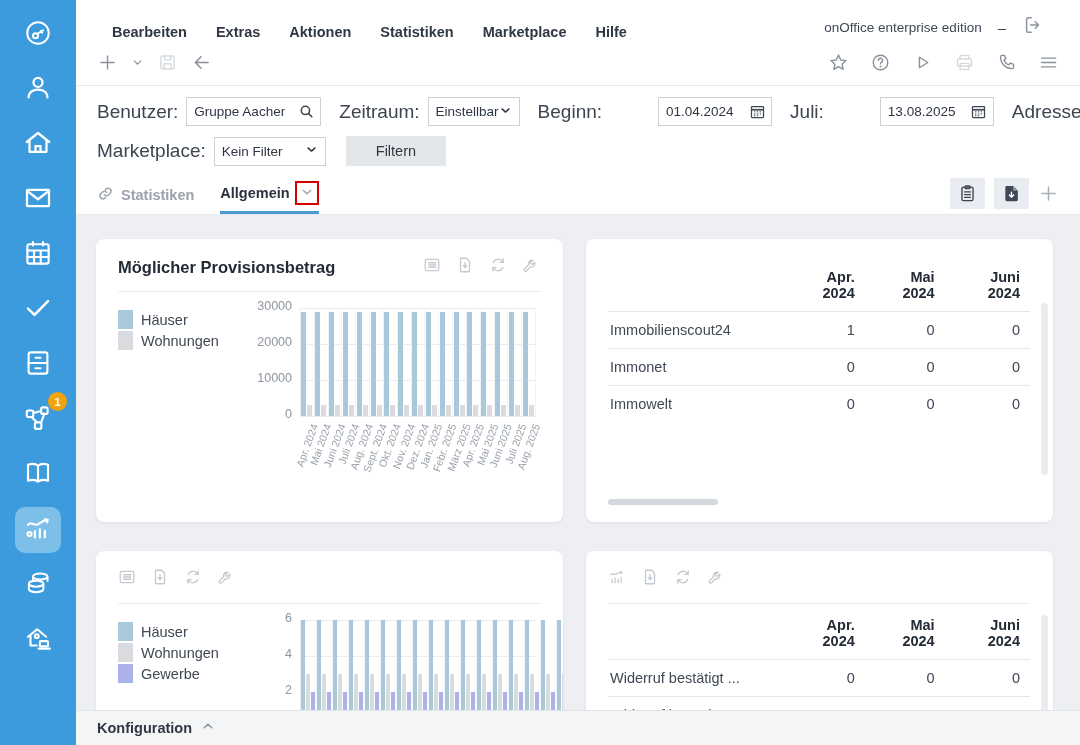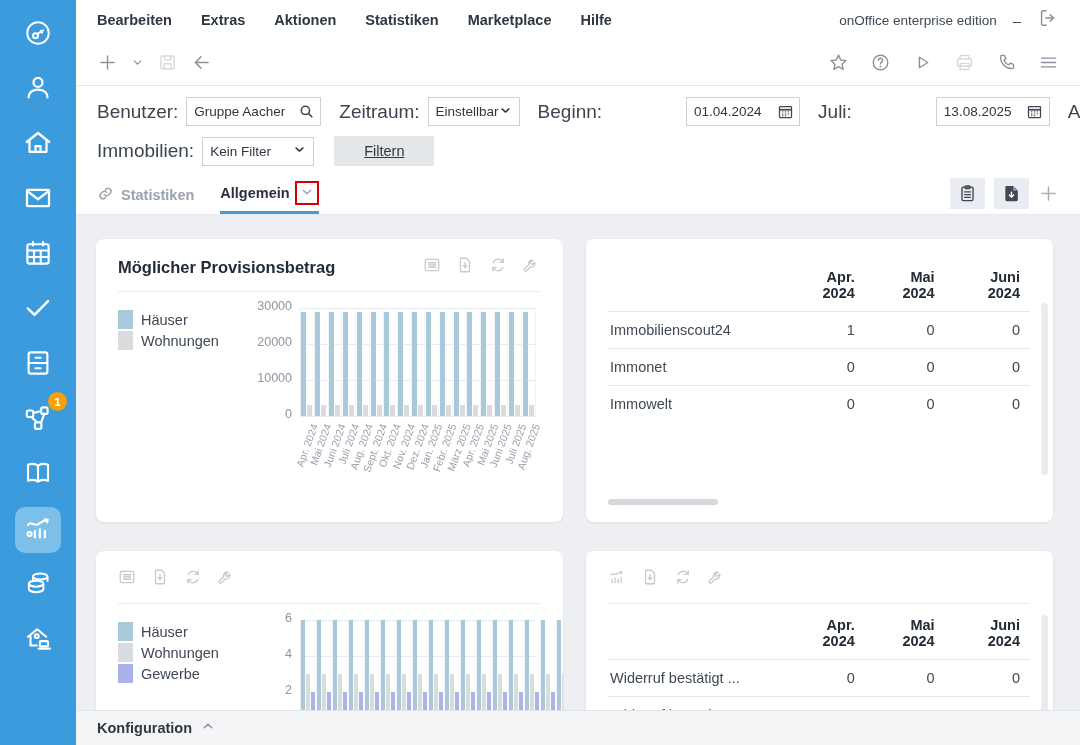--- a/index.html
+++ b/index.html
@@ -9,21 +9,21 @@
   
   .sidebar { width:76px; background:#3b9bdd; display:flex; flex-direction:column; align-items:center; padding-top:12px; flex-shrink:0; }
   .side-item { width:46px; height:46px; display:flex; align-items:center; justify-content:center; border-radius:10px; position:relative; margin-bottom:9px; color:#fff; cursor:pointer; }
   .side-item.active { background:#7cc0ea; }
   .side-item svg { width:30px; height:30px; }
   .badge { position:absolute; top:-5px; right:-6px; background:#f2a20d; color:#fff; min-width:19px; height:19px; border-radius:10px; font-size:11.5px; font-weight:700; display:flex; align-items:center; justify-content:center; }
 
   
   .main { flex:1; display:flex; flex-direction:column; min-width:0; }
 
-  .menubar { height:40px; display:flex; align-items:center; padding:0 21px; }
+  .menubar { height:40px; display:flex; align-items:flex-end; padding:0 36px; }
   .menu-items { display:flex; gap:29px; }
   .menu-item { font-size:14.5px; font-weight:700; color:#2e3742; cursor:pointer; }
   .win-controls { margin-left:auto; display:flex; align-items:center; gap:16px; color:#4a5563; }
   .edition { font-size:13.5px; color:#3f4854; }
   .minimize { font-size:15px; color:#3f4854; }
   .win-controls svg { width:22px; height:22px; color:#8a919b; }
 
   .toolbar { height:46px; display:flex; align-items:center; padding:0 21px; border-bottom:1px solid #e5e8ec; color:#8a919b; }
   .tb-left { display:flex; align-items:center; gap:13px; }
   .tb-right { margin-left:auto; display:flex; align-items:center; gap:21px; }
@@ -36,22 +36,22 @@
   .f-row { display:flex; align-items:center; margin-bottom:10px; }
   .f-row:last-child { margin-bottom:0; }
   .f-label { font-size:19px; color:#3c4550; margin-right:8px; }
   .f-box { display:flex; align-items:center; border:1px solid #ccd1d7; height:29px; background:#fff; }
   .f-box input { border:none; outline:none; height:100%; padding:0 7px; font-size:13.5px; color:#2d3743; font-family:inherit; width:105px; }
   .f-box .boxicon { width:28px; display:flex; align-items:center; justify-content:center; color:#3f4854; cursor:pointer; }
   .boxicon svg { width:17px; height:17px; }
   .f-select { display:flex; align-items:center; justify-content:space-between; border:1px solid #ccd1d7; height:29px; background:#fff; padding:0 7px; font-size:13.5px; color:#2d3743; width:125px; cursor:pointer; }
   .f-select svg { width:13px; height:13px; color:#2d3743; }
   .gap-lg { margin-left:18px; }
-  .date-gap { margin-left:76px; }
-  .f-btn { margin-left:20px; background:#e4e7ea; border:none; font-family:inherit; font-size:14.5px; color:#2e3742; padding:7px 30px; cursor:pointer;text-decoration:underline; }
+  .date-gap { margin-left:48px; }
+  .f-btn { margin-left:20px; background:#e4e7ea; border:none; font-family:inherit; font-size:14.5px; color:#2e3742; padding:7px 30px; cursor:pointer; }
 
   
   .tabbar { height:37px; display:flex; align-items:flex-end; padding:0 21px; border-bottom:1px solid #e6e9ec; background:#fff; }
   .tab { display:flex; align-items:center; gap:7px; padding-bottom:9px; cursor:pointer; }
   .tab-inactive { color:#9aa2ac; font-size:14.5px; font-weight:600; margin-right:26px; }
   .tab-inactive svg { width:17px; height:17px; }
   .tab-active { font-size:14.5px; font-weight:700; color:#2a323e; border-bottom:3px solid #4a9ad4; padding-bottom:6px; gap:5px; }
   .red-box { border:2px solid #d40000; width:24px; height:24px; display:flex; align-items:center; justify-content:center; color:#9aa1ab; }
   .red-box svg { width:14px; height:14px; }
   .tabbar-right { margin-left:auto; display:flex; align-items:center; gap:9px; padding-bottom:5px; }
@@ -311,21 +311,21 @@
         </div>
         <span class="f-label gap-lg">Adressen:</span>
         <div class="f-select" style="width:112px">
           <span>Kein Filter</span>
           <span><svg viewBox="0 0 24 24" fill="none" stroke="currentColor" stroke-width="2.6" stroke-linecap="round" stroke-linejoin="round">
                 <path d="M5.5 9l6.5 6 6.5-6"></path>
               </svg></span>
         </div>
       </div>
       <div class="f-row">
-        <span class="f-label">Immobilien:</span>
+        <span class="f-label">Marketplace:</span>
         <div class="f-select" style="width:112px">
           <span>Kein Filter</span>
           <span><svg viewBox="0 0 24 24" fill="none" stroke="currentColor" stroke-width="2.6" stroke-linecap="round" stroke-linejoin="round">
                 <path d="M5.5 9l6.5 6 6.5-6"></path>
               </svg></span>
         </div>
         <button class="f-btn">Filtern</button>
       </div>
     </div>
 

